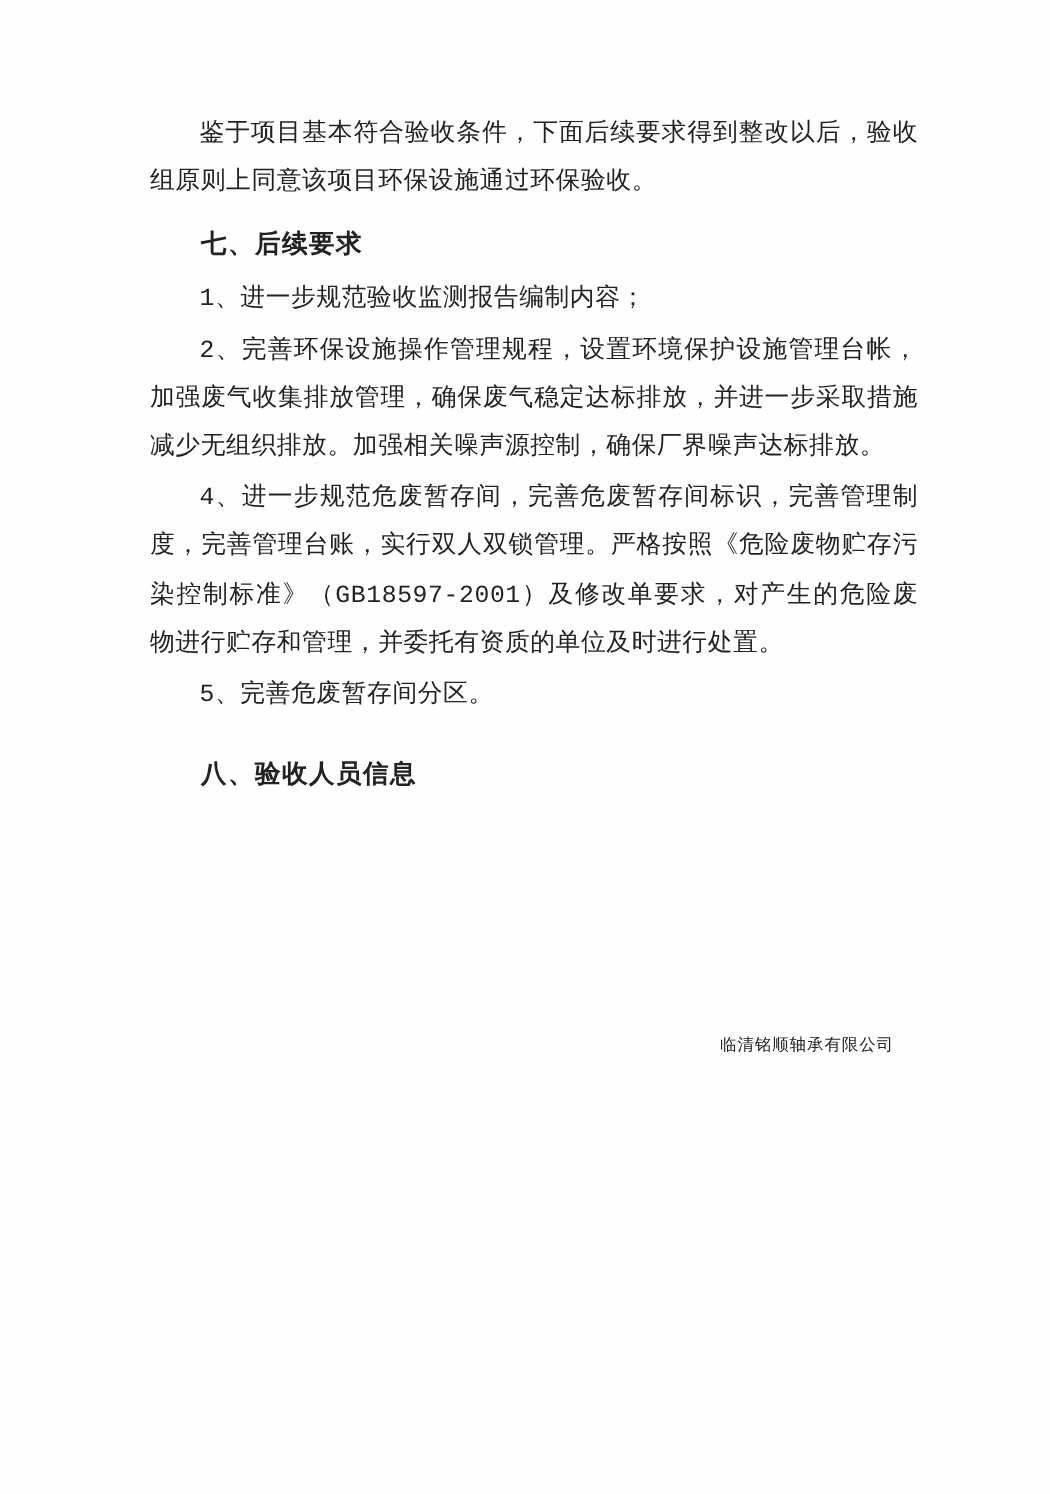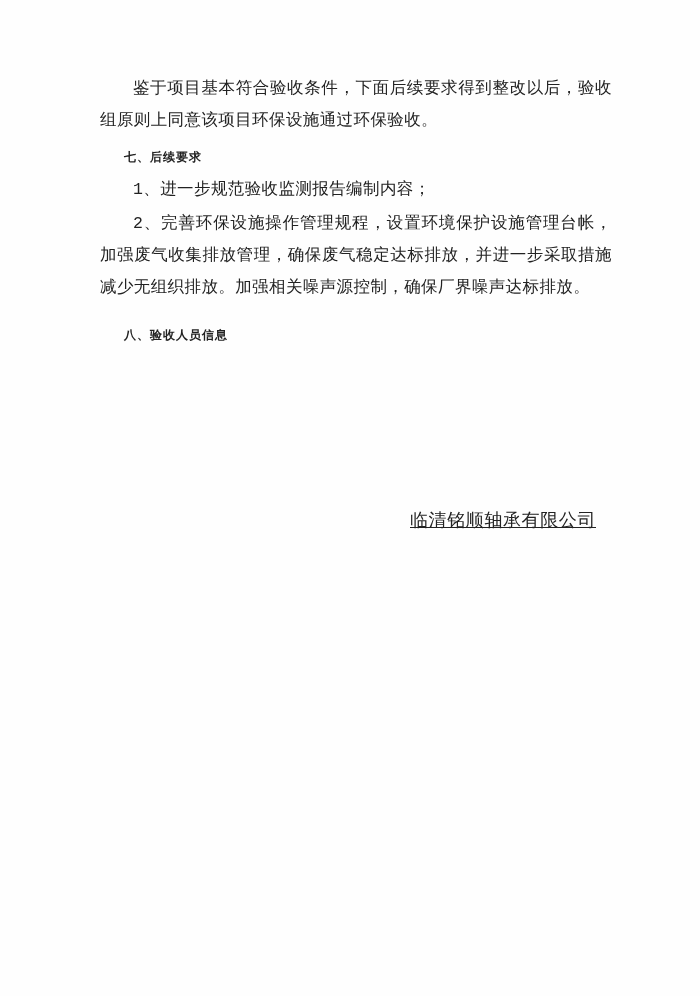--- a/index.html
+++ b/index.html
@@ -31,42 +31,41 @@
   }
   .para {
     margin: 0 0 2px 0;
     text-indent: 2em;
     font-family: "Liberation Serif", "DejaVu Serif", serif;
   }
   .heading {
     margin: 10px 0 4px 0;
     text-indent: 2em;
     font-weight: bold;
-    font-size: 12px;
+    font-size: 17px;
     letter-spacing: 1px;
   }
   .heading-gap {
     margin-top: 20px;
   }
   .list-item {
     margin: 0 0 2px 0;
     text-indent: 2em;
     font-family: Liberation Mono, monospace;
   }
   .spacer-big {
     height: 150px;
   }
   .signature {
     margin-top: 0;
     text-align: right;
     padding-right: 16px;
-    font-size: 18px;
+    font-size: 11px;
     line-height: 2.1;
     letter-spacing: 0.6px;
-    text-decoration: underline;
   }
   .sig-line {
     display: block;
   }
   .sig-date {
     display: block;
     padding-right: 10px;
   }
 </style>
 </head>
@@ -74,20 +73,22 @@
 
 <div class="page">
   <div class="doc-body">
 
     <p class="para">鉴于项目基本符合验收条件，下面后续要求得到整改以后，验收组原则上同意该项目环保设施通过环保验收。</p>
 
     <p class="heading">七、后续要求</p>
 
     <p class="list-item">1、进一步规范验收监测报告编制内容；</p>
     <p class="list-item">2、完善环保设施操作管理规程，设置环境保护设施管理台帐，加强废气收集排放管理，确保废气稳定达标排放，并进一步采取措施减少无组织排放。加强相关噪声源控制，确保厂界噪声达标排放。</p>
+    <p class="list-item">4、进一步规范危废暂存间，完善危废暂存间标识，完善管理制度，完善管理台账，实行双人双锁管理。严格按照《危险废物贮存污染控制标准》（GB18597-2001）及修改单要求，对产生的危险废物进行贮存和管理，并委托有资质的单位及时进行处置。</p>
+    <p class="list-item">5、完善危废暂存间分区。</p>
 
     <p class="heading heading-gap">八、验收人员信息</p>
 
 
     <div class="spacer-big"></div>
 
     <div class="signature">
       <span class="sig-line">临清铭顺轴承有限公司</span>
     </div>
 

